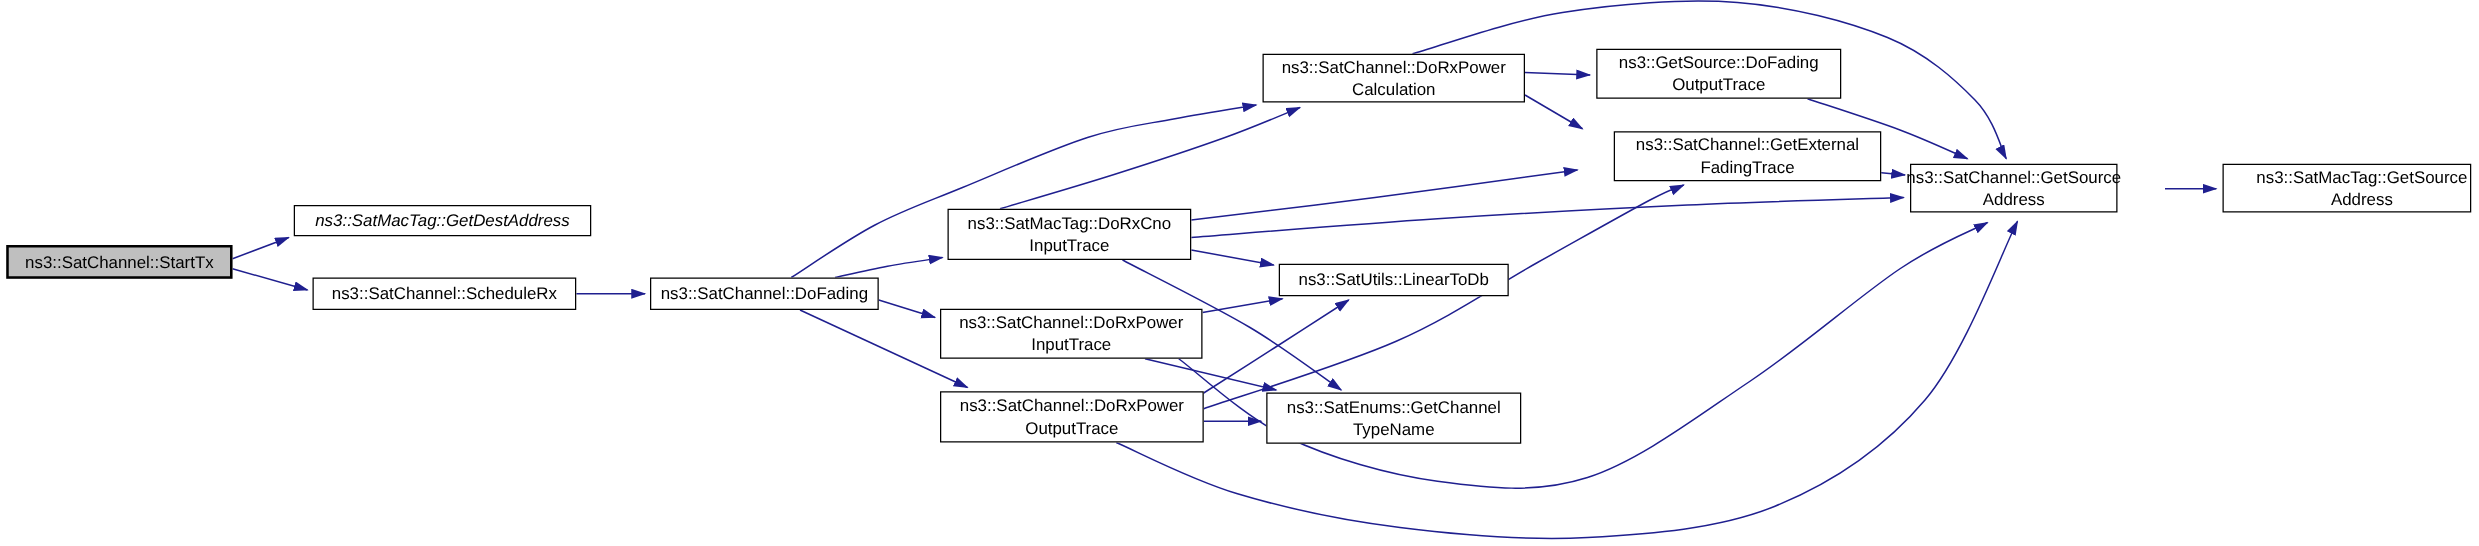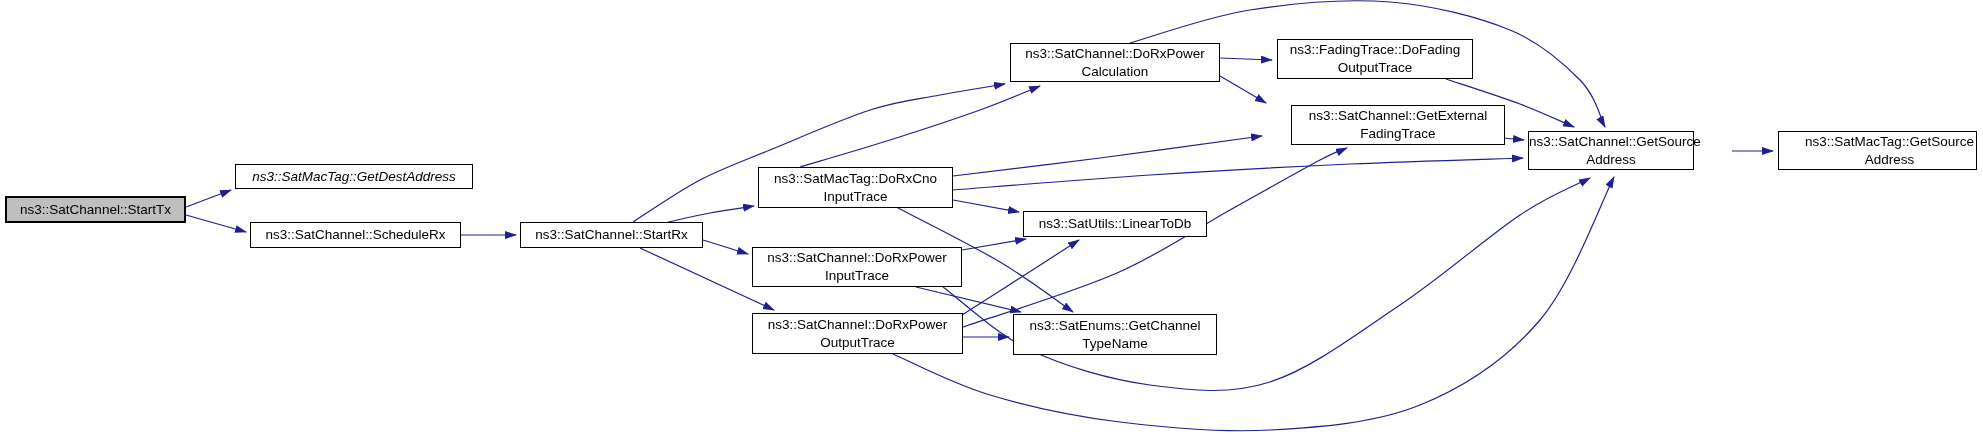--- a/index.html
+++ b/index.html
@@ -27,20 +27,21 @@
     stroke: #1f1f8f;
     stroke-width: 1.2px;
   }
   .node {
     position: absolute;
     box-sizing: border-box;
     background: #ffffff;
     border: 1px solid #000000;
     display: flex;
     flex-direction: column;
+    align-items: center;
     justify-content: center;
     font-size: 13.5px;
     line-height: 18px;
     color: #000000;
     white-space: nowrap;
     cursor: pointer;
     text-align: center;
   }
   .node.highlighted {
     background: #bfbfbf;
@@ -88,28 +89,28 @@
 <div class="node highlighted" style="left: 5px; top: 196px; width: 181px; height: 27px;">
       <div class="lbl">ns3::SatChannel::StartTx</div>
     </div>
     <div class="node" style="left: 235px; top: 164px; width: 238px; height: 25px; font-style: italic;">
       <div class="lbl">ns3::SatMacTag::GetDestAddress</div>
     </div>
     <div class="node" style="left: 250px; top: 222px; width: 211px; height: 26px;">
       <div class="lbl">ns3::SatChannel::ScheduleRx</div>
     </div>
     <div class="node" style="left: 520px; top: 222px; width: 183px; height: 26px;">
-      <div class="lbl">ns3::SatChannel::StartRx</div>
+      <div class="lbl">ns3::SatChannel::DoFading</div>
     </div>
     <div class="node" style="left: 1010px; top: 43px; width: 210px; height: 39px;">
       <div class="lbl">ns3::SatChannel::DoRxPower</div>
       <div class="lbl">Calculation</div>
     </div>
     <div class="node" style="left: 1277px; top: 39px; width: 196px; height: 40px;">
-      <div class="lbl">ns3::FadingTrace::DoFading</div>
+      <div class="lbl">ns3::GetSource::DoFading</div>
       <div class="lbl">OutputTrace</div>
     </div>
     <div class="node" style="left: 1268px; top: 105px; width: 214px; height: 40px; margin-left: 23px;">
       <div class="lbl">ns3::SatChannel::GetExternal</div>
       <div class="lbl">FadingTrace</div>
     </div>
     <div class="node" style="left: 1528px; top: 131px; width: 166px; height: 39px;">
       <div class="lbl">ns3::SatChannel::GetSource</div>
       <div class="lbl">Address</div>
     </div>

